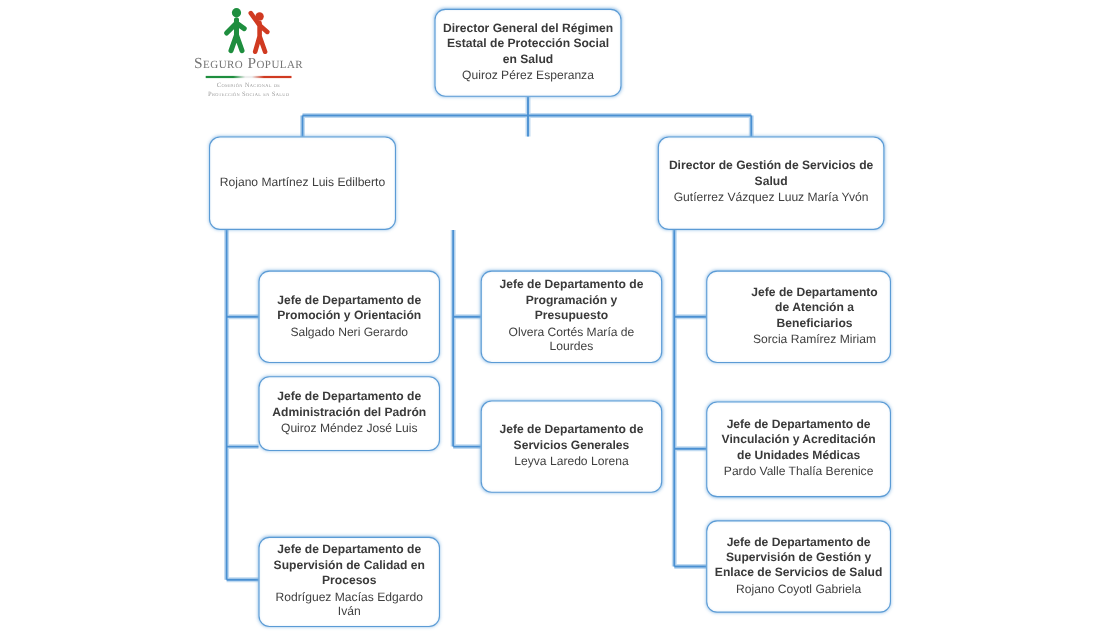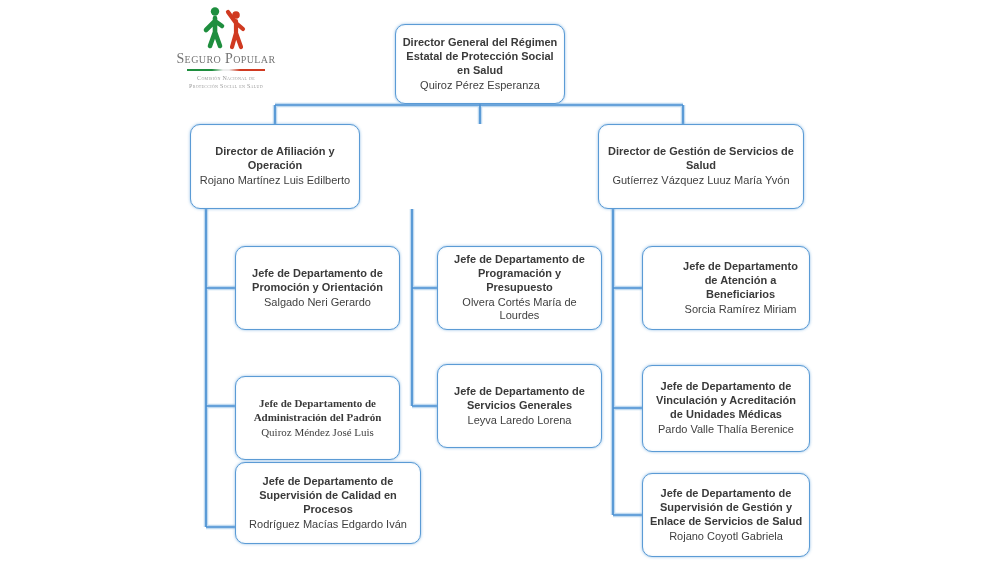--- a/index.html
+++ b/index.html
@@ -91,43 +91,42 @@
       <circle cx="35" cy="9" r="3.8" fill="#d03a21"></circle>
     </svg>
     <div class="logo-brand">Seguro Popular</div>
     <div class="logo-stripe"></div>
     <div class="logo-tagline">
       <span>Comisión Nacional de</span><br>
       <span>Protección Social en Salud</span>
     </div>
   </div>
 
-  <div class="node" style="left:395px;top:24px;width:170px;height:80px;">
+  <div class="node" style="left:395px;top:8px;width:170px;height:80px;">
     <div class="title">Director General del Régimen Estatal de Protección Social en Salud</div>
     <div class="name">Quiroz Pérez Esperanza</div>
   </div>
 
   <div class="node" style="left:190px;top:124px;width:170px;height:85px;">
-    <div class="title">Director de Afiliación y Operación</div>
     <div class="name">Rojano Martínez Luis Edilberto</div>
   </div>
   <div class="node" style="left:598px;top:124px;width:206px;height:85px;">
     <div class="title">Director de Gestión de Servicios de Salud</div>
     <div class="name">Gutíerrez Vázquez Luuz María Yvón</div>
   </div>
 
   <div class="node" style="left:235px;top:246px;width:165px;height:84px;">
     <div class="title">Jefe de Departamento de Promoción y Orientación</div>
     <div class="name">Salgado Neri Gerardo</div>
   </div>
-  <div class="node" style="left:235px;top:376px;width:165px;height:84px;font-family:Liberation Serif, serif;">
+  <div class="node" style="left:235px;top:342px;width:165px;height:68px;">
     <div class="title">Jefe de Departamento de Administración del Padrón</div>
     <div class="name">Quiroz Méndez José Luis</div>
   </div>
-  <div class="node" style="left:235px;top:462px;width:186px;height:82px;">
+  <div class="node" style="left:235px;top:488px;width:165px;height:82px;">
     <div class="title">Jefe de Departamento de Supervisión de Calidad en Procesos</div>
     <div class="name">Rodríguez Macías Edgardo Iván</div>
   </div>
 
   <div class="node" style="left:437px;top:246px;width:165px;height:84px;">
     <div class="title">Jefe de Departamento de Programación y Presupuesto</div>
     <div class="name">Olvera Cortés María de Lourdes</div>
   </div>
   <div class="node" style="left:437px;top:364px;width:165px;height:84px;">
     <div class="title">Jefe de Departamento de Servicios Generales</div>

